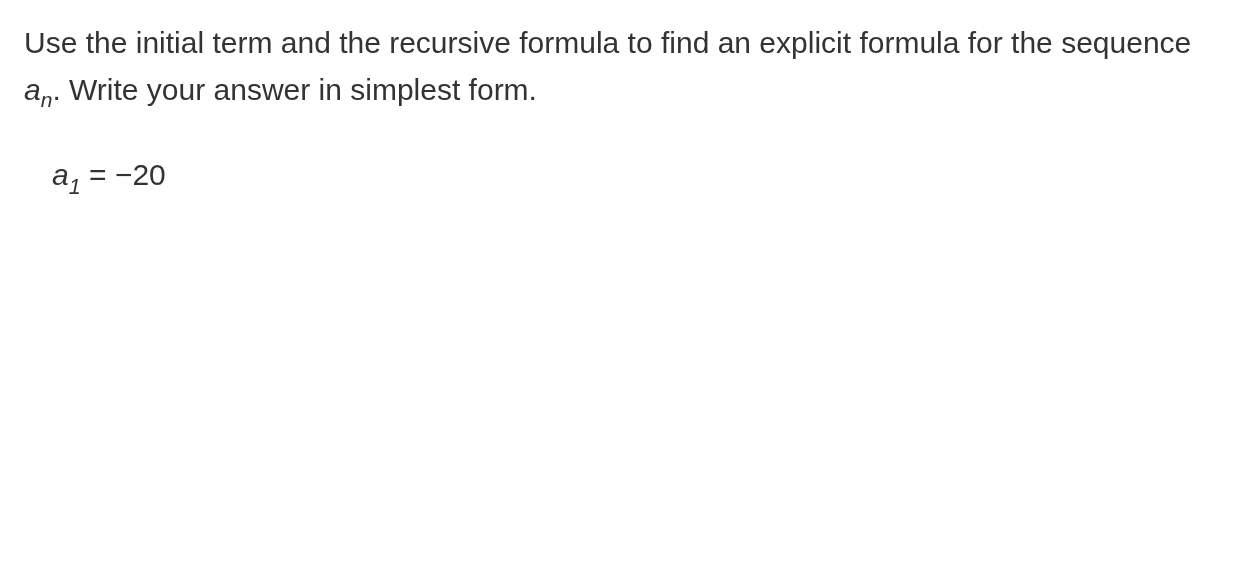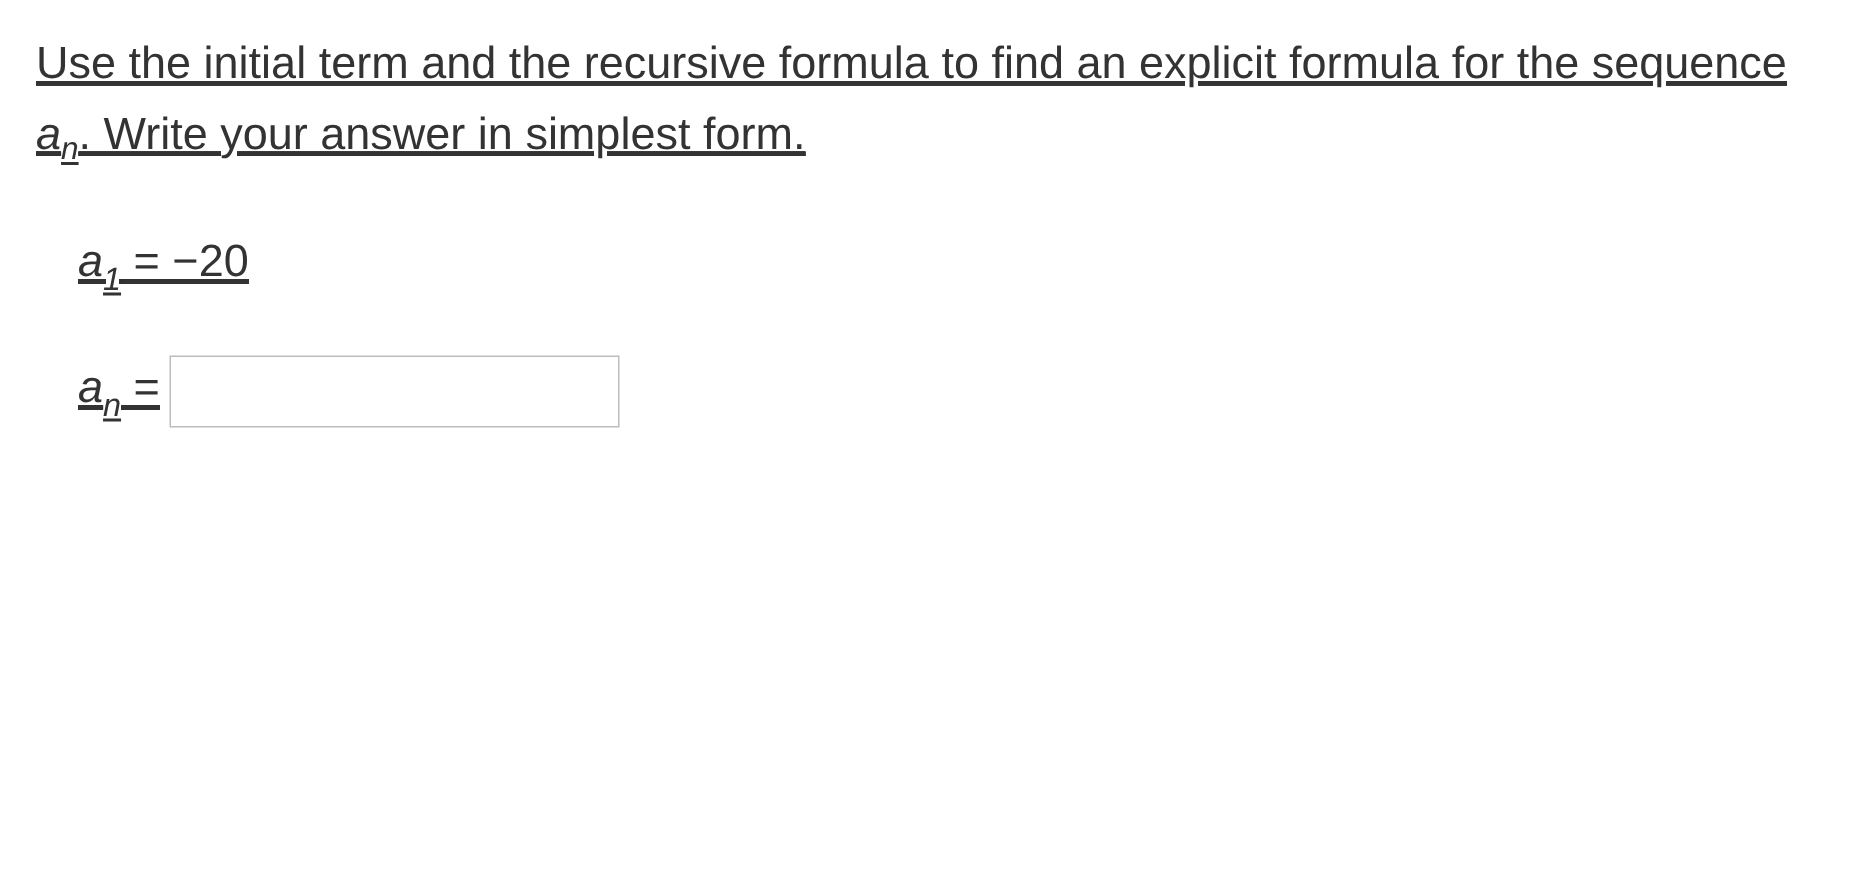--- a/index.html
+++ b/index.html
@@ -1,19 +1,18 @@
 <!DOCTYPE html>
 <html><head>
   <meta charset="utf-8">
   <style>
     * {
       margin: 0;
       padding: 0;
       box-sizing: border-box;
-      text-decoration: underline;
     }
     body {
       font-family: Verdana, Geneva, sans-serif;
       font-size: 30px;
       color: #333333;
       padding: 20px 24px;
       width: 1239px;
       background: #ffffff;
     }
     .prompt {
@@ -29,21 +28,20 @@
       font-size: 0.7em;
       vertical-align: sub;
       position: relative;
     }
     .equations {
       padding-left: 28px;
     }
     .eq-row {
       margin-bottom: 40px;
       display: flex;
-      align-items: center;
     }
     .eqtext {
       font-size: 30px;
     }
     .answer-input {
       width: 300px;
       height: 48px;
       border: 1px solid #bdbdbd;
       background: #ffffff;
       font-size: 26px;
@@ -67,20 +65,14 @@
 
 <div class="equations">
 
   <div class="eq-row">
     <span class="eqtext">
       <span class="mathvar">a</span><span class="subscript-block">1</span><span> = </span><span>−20</span>
     </span>
   </div>
 
 
-  <div class="eq-row">
-    <span class="eqtext">
-      <span class="mathvar">a</span><span class="subscript-block">n</span><span> = </span>
-    </span>
-    <input type="text" class="answer-input" value="" style="">
-  </div>
 
 </div>
 
 </body></html>

